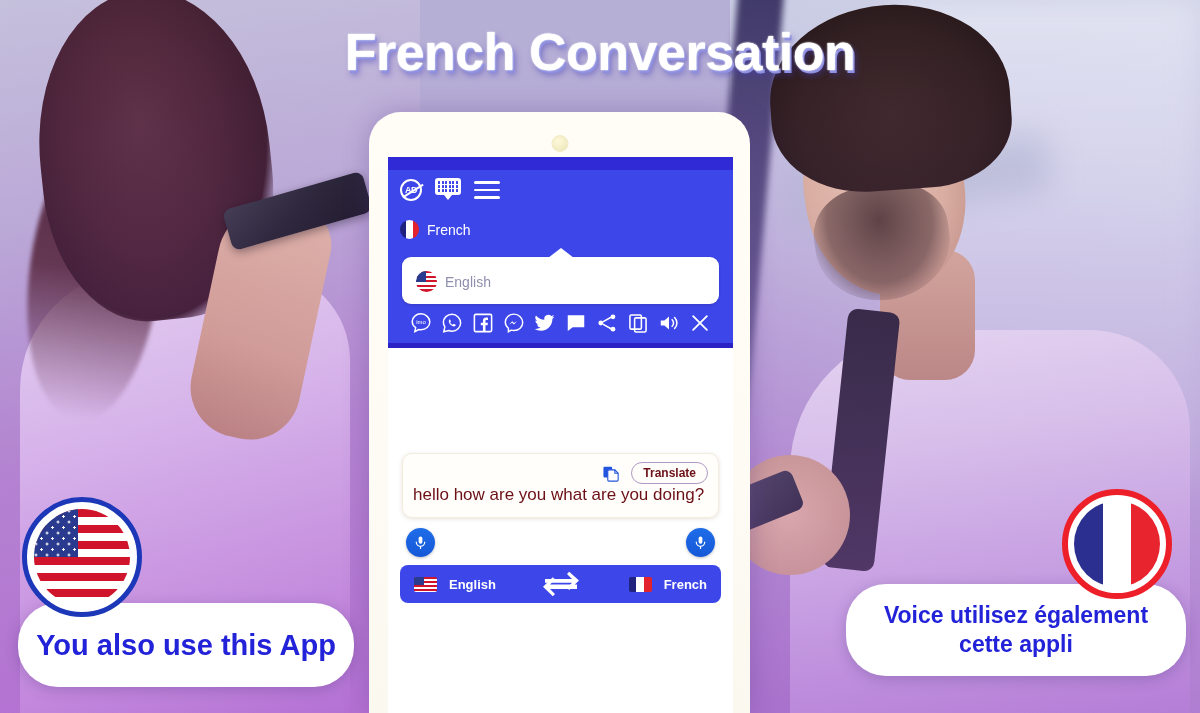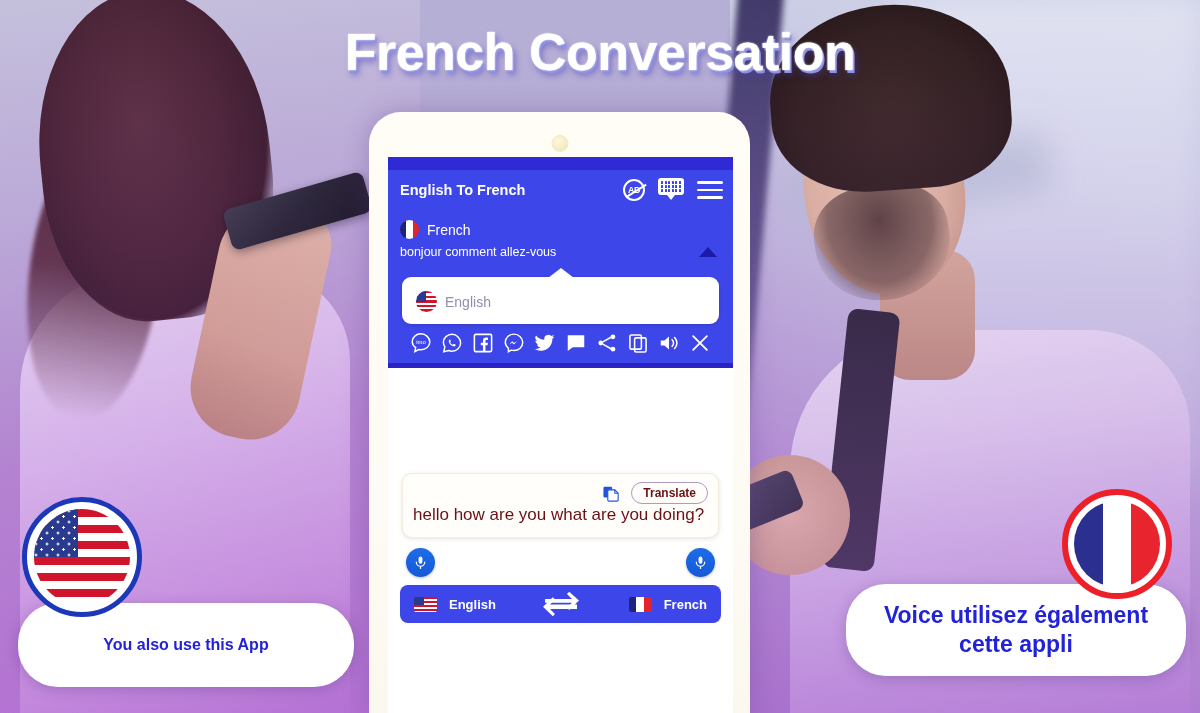--- a/index.html
+++ b/index.html
@@ -305,21 +305,21 @@
   .swap svg { width:44px; height:26px; }
 
   
   .badge-pill {
     position:absolute; background:#fff; border-radius:40px;
     display:flex; align-items:center; justify-content:center;
     color:#2222d8; font-weight:bold; text-align:center;
     box-shadow:0 3px 14px rgba(60,40,110,.25);
     z-index:40;
   }
-  #pill-left { left:18px; top:603px; width:336px; height:84px; font-size:16px; }
+  #pill-left { left:18px; top:603px; width:336px; height:84px; font-size:29px; }
   #pill-right { right:14px; top:584px; width:340px; height:92px; font-size:23px; line-height:1.25; padding:0 18px; }
 
   .badge-flag {
     position:absolute; border-radius:50%; background:#fff;
     display:flex; align-items:center; justify-content:center;
     z-index:41;
   }
   #flag-us-badge { left:22px; top:497px; width:120px; height:120px; border:5px solid #1c37b8; }
   #flag-us-badge .inner {
     width:96px;height:96px;border-radius:50%;overflow:hidden;position:relative;
@@ -371,21 +371,20 @@
 <div class="title">French Conversation</div>
 
 <div class="phone">
   <div class="cam"></div>
 
   <div class="screen">
 
     <div class="statusbar"></div>
 
     <div class="appbar">
-      <div class="appbar-title">English To French</div>
       <div class="appbar-icons">
         <div class="ico-ad">
           <span>AD</span>
         </div>
         <div class="ico-kbd">
           <div class="kb">
             <i></i>
               <i></i>
               <i></i>
               <i></i>
@@ -415,24 +414,20 @@
     </div>
 
     <div class="conv">
       <div class="conv-head">
         <div class="flag-circle fr-flag">
           <i></i>
             <i></i>
             <i></i>
         </div>
         <div class="conv-lang">French</div>
-      </div>
-      <div class="conv-row">
-        <div class="conv-text">bonjour comment allez-vous</div>
-        <div class="caret-up"></div>
       </div>
 
       <div class="bubble">
         <div class="bubble-head">
           <div class="us-flag"></div>
           <div class="bubble-lang">English</div>
         </div>
       </div>
 
       <div class="actions">

